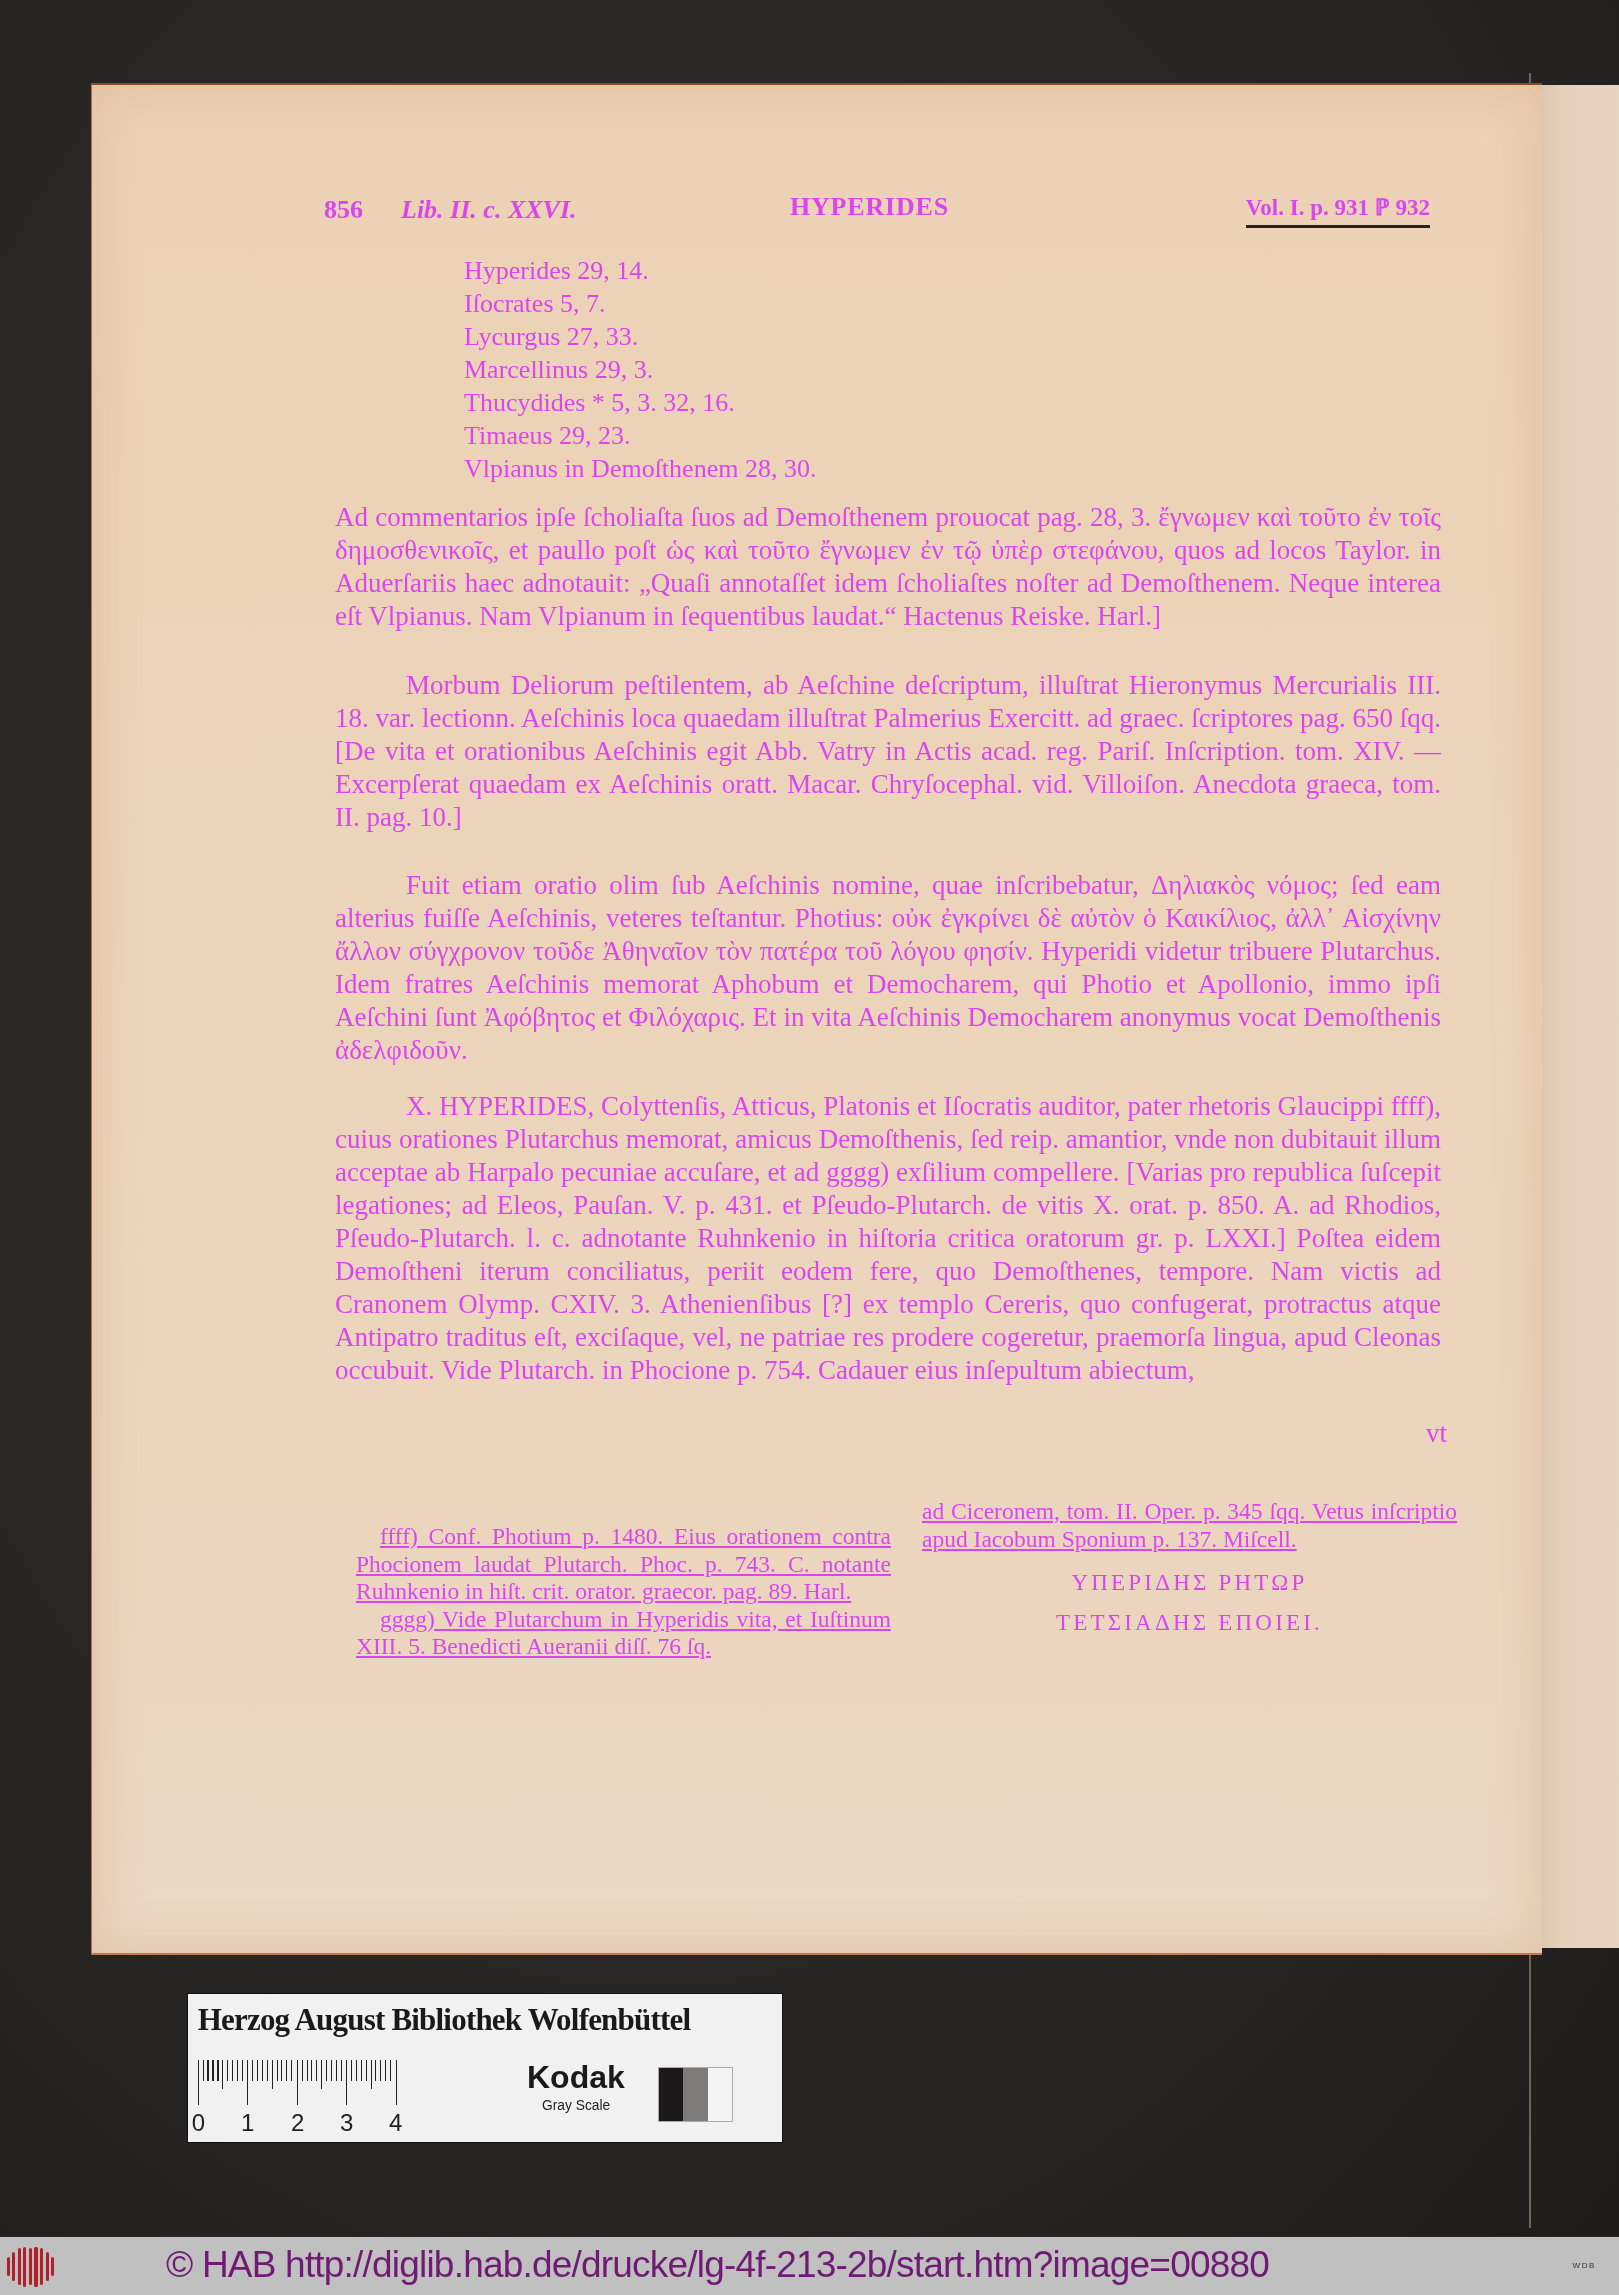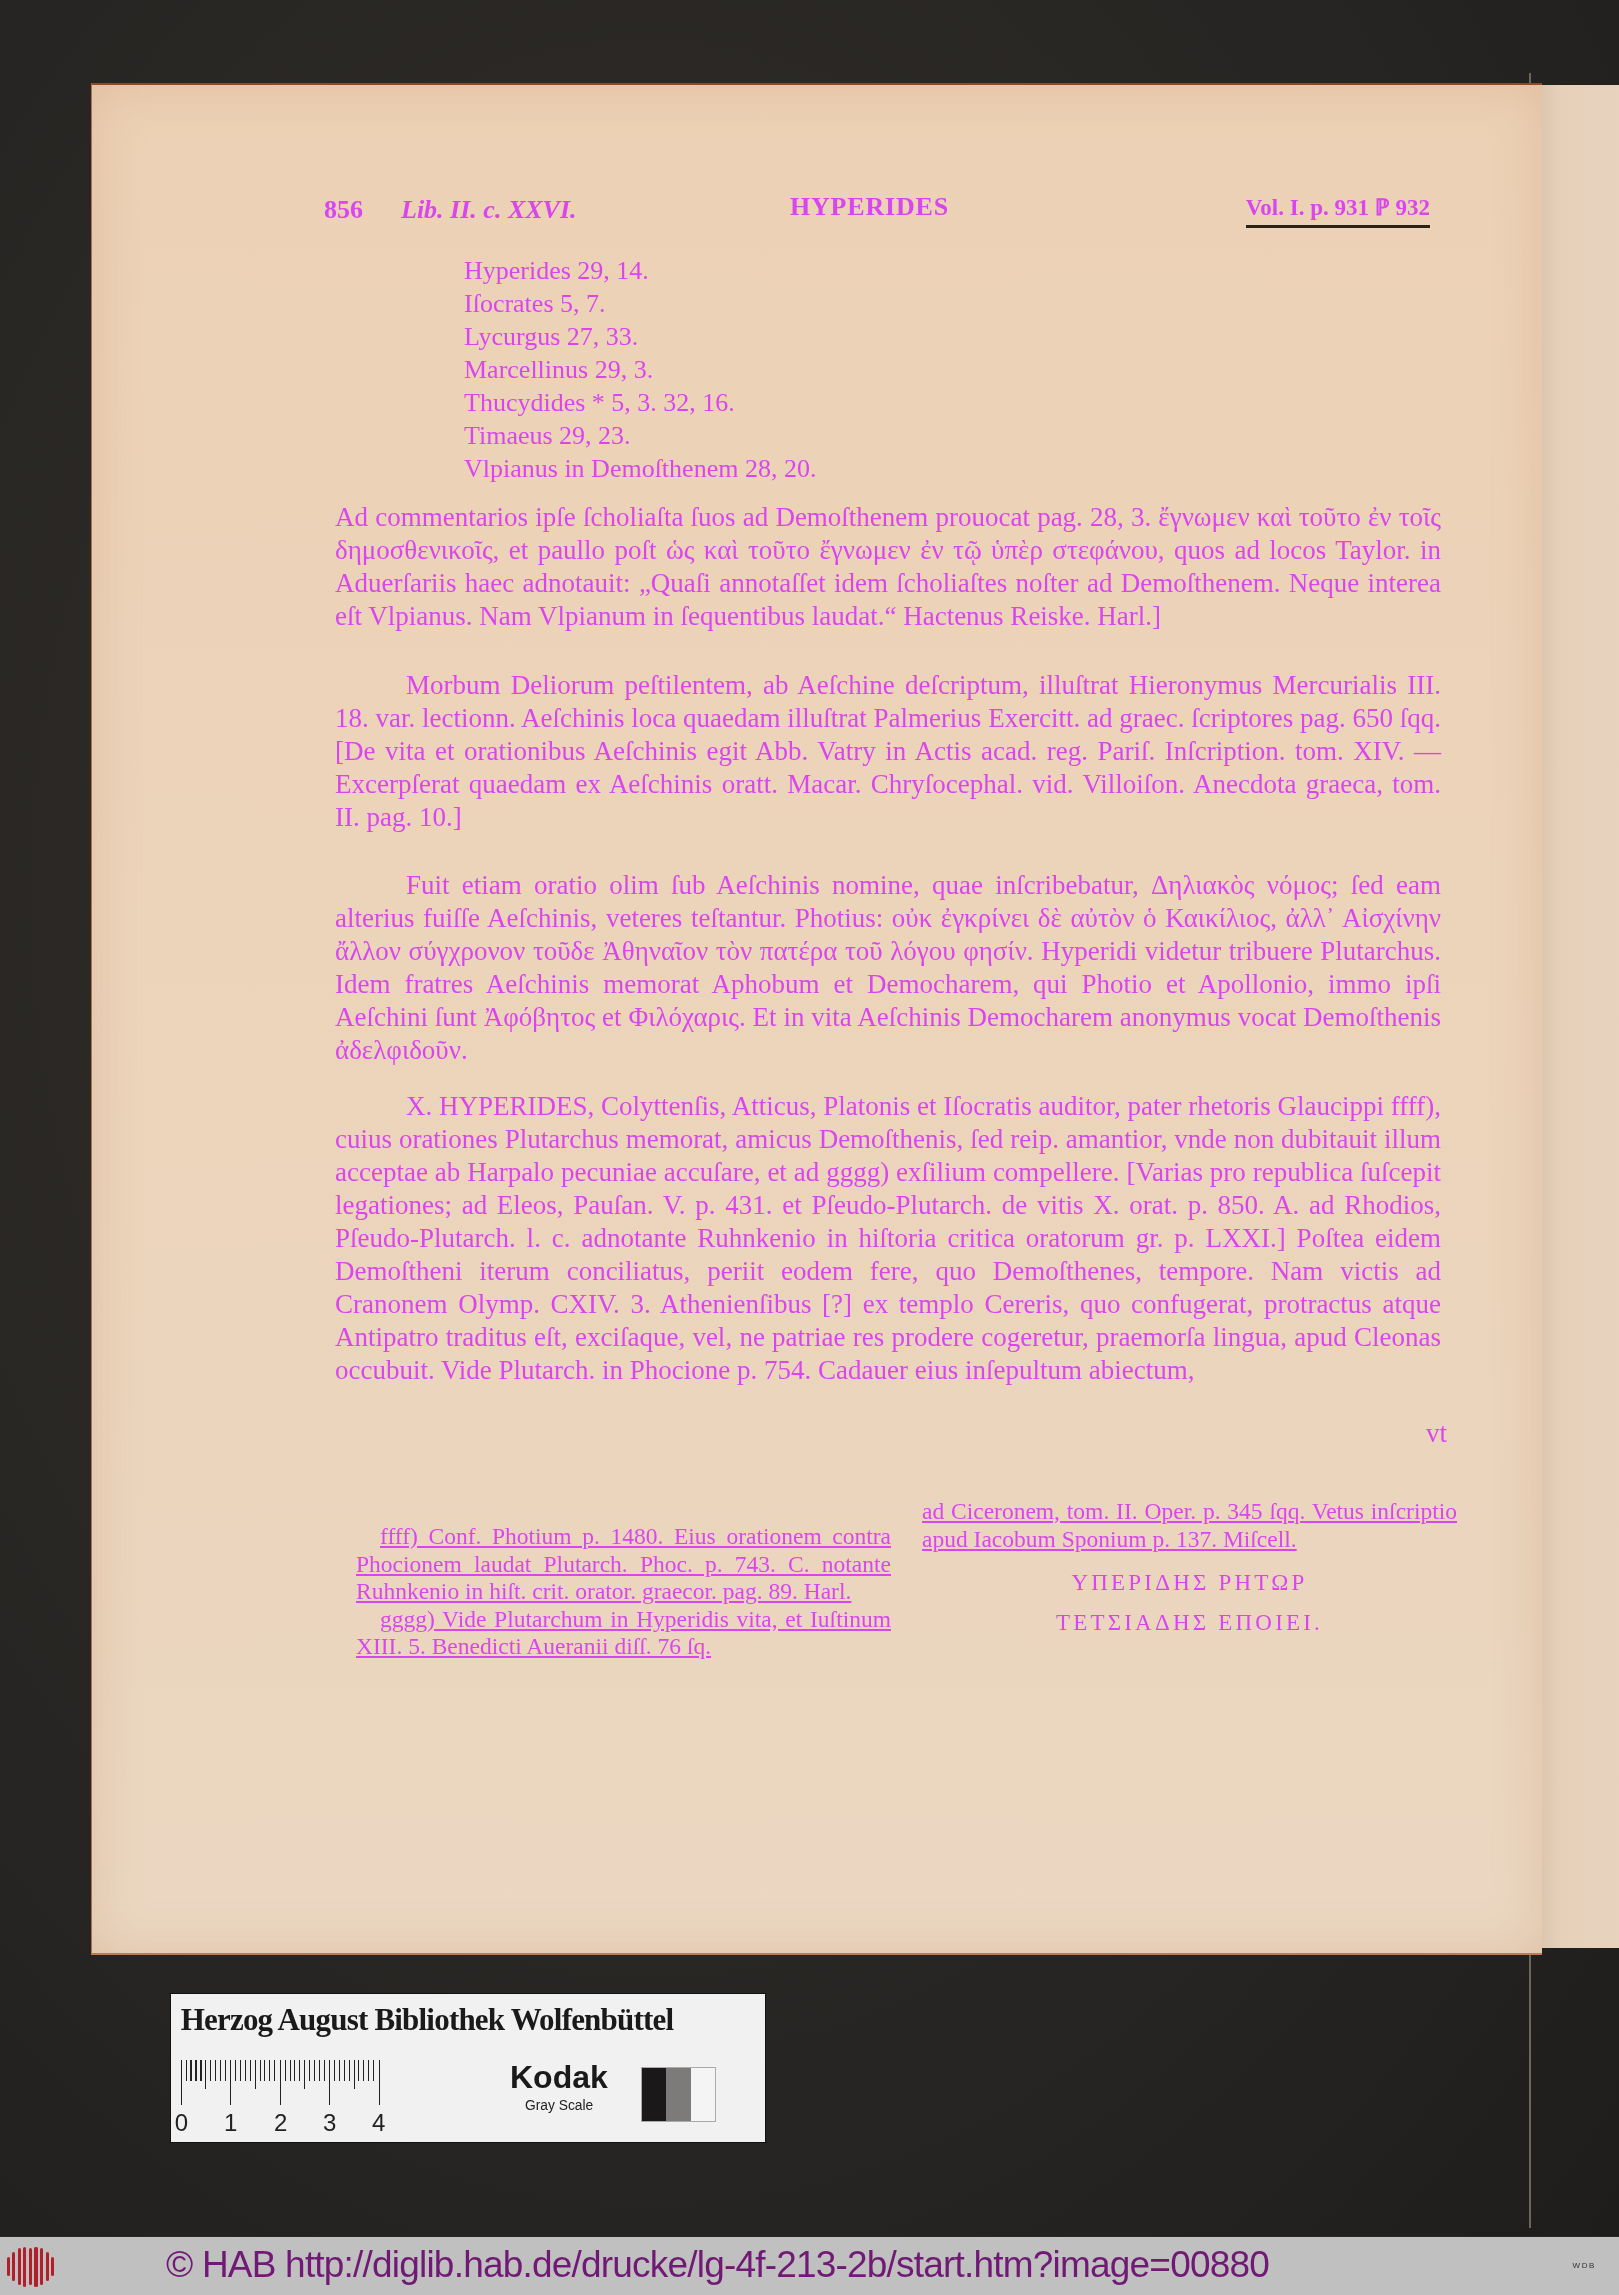--- a/index.html
+++ b/index.html
@@ -45,21 +45,21 @@
   .index-list { position: absolute; left: 464px; top: 254px; width: 567px; }
   .index-list div { height: 33px; font-size: 26px; }
   .para { position: absolute; left: 335px; width: 1106px; text-align: justify; font-size: 27px; line-height: 33px; }
   .indent { text-indent: 71px; }
   .fn-col { position: absolute; font-size: 23.5px; line-height: 27.5px; text-align: justify; }
   .fn-col p { margin: 0; text-decoration: underline; }
   .inscription { text-align: center; letter-spacing: 3.2px; font-size: 23px; line-height: 40px; }
   .catch { position: absolute; left: 1426px; top: 1417px; font-size: 27px; }
 
   .ruler-card {
-    position: absolute; left: 170px; top: 1993px; width: 594px; height: 148px;
+    position: absolute; left: 187px; top: 1993px; width: 594px; height: 148px;
     background: #f2f1f2; border: 1.6px solid #111;
     font-family: "Liberation Serif", serif;
   }
   .card-title {
     position: absolute; left: 9.7px; top: 8px; font-size: 31px; font-weight: bold;
     letter-spacing: -0.8px; color: #1a1a1a; white-space: nowrap;
   }
   .ruler { position: absolute; left: 9.7px; top: 66px; width: 202px; height: 47px; }
   .tick { position: absolute; top: 0; width: 1.6px; background: #222; }
   .ruler-num { position: absolute; top: 49px; font-family: "Liberation Sans", sans-serif; font-size: 24px; color: #222; transform: translateX(-50%); }
@@ -94,21 +94,21 @@
   <span class="rh-ref">Vol. I. p. 931 ℙ 932</span>
 </div>
 
 <div class="index-list text">
   <div>Hyperides 29, 14.</div>
   <div>Iſocrates 5, 7.</div>
   <div>Lycurgus 27, 33.</div>
   <div>Marcellinus 29, 3.</div>
   <div>Thucydides * 5, 3.  32, 16.</div>
   <div>Timaeus 29, 23.</div>
-  <div>Vlpianus in Demoſthenem 28, 20.</div>
+  <div>Vlpianus in Demoſthenem 28, 30.</div>
 </div>
 
 <div class="para text" style="top:501px;">Ad commentarios ipſe ſcholiaſta ſuos ad Demoſthenem prouocat pag. 28, 3. ἔγνωμεν καὶ τοῦτο ἐν τοῖς δημοσθενικοῖς, et paullo poſt ὡς καὶ τοῦτο ἔγνωμεν ἐν τῷ ὑπὲρ στεφάνου, quos ad locos Taylor. in Aduerſariis haec adnotauit: „Quaſi annotaſſet idem ſcholiaſtes noſter ad Demoſthenem. Neque interea eſt Vlpianus. Nam Vlpianum in ſequentibus laudat.“ Hactenus Reiske. Harl.]</div>
 <div class="para text indent" style="top:669px;">Morbum Deliorum peſtilentem, ab Aeſchine deſcriptum, illuſtrat Hieronymus Mercurialis III. 18. var. lectionn. Aeſchinis loca quaedam illuſtrat Palmerius Exercitt. ad graec. ſcriptores pag. 650 ſqq. [De vita et orationibus Aeſchinis egit Abb. Vatry in Actis acad. reg. Pariſ. Inſcription. tom. XIV. — Excerpſerat quaedam ex Aeſchinis oratt. Macar. Chryſocephal. vid. Villoiſon. Anecdota graeca, tom. II. pag. 10.]</div>
 <div class="para text indent" style="top:869px;">Fuit etiam oratio olim ſub Aeſchinis nomine, quae inſcribebatur, Δηλιακὸς νόμος; ſed eam alterius fuiſſe Aeſchinis, veteres teſtantur. Photius: οὐκ ἐγκρίνει δὲ αὐτὸν ὁ Καικίλιος, ἀλλ᾽ Αἰσχίνην ἄλλον σύγχρονον τοῦδε Ἀθηναῖον τὸν πατέρα τοῦ λόγου φησίν. Hyperidi videtur tribuere Plutarchus. Idem fratres Aeſchinis memorat Aphobum et Democharem, qui Photio et Apollonio, immo ipſi Aeſchini ſunt Ἀφόβητος et Φιλόχαρις. Et in vita Aeſchinis Democharem anonymus vocat Demoſthenis ἀδελφιδοῦν.</div>
 <div class="para text indent" style="top:1090px;">X. HYPERIDES, Colyttenſis, Atticus, Platonis et Iſocratis auditor, pater rhetoris Glaucippi ffff), cuius orationes Plutarchus memorat, amicus Demoſthenis, ſed reip. amantior, vnde non dubitauit illum acceptae ab Harpalo pecuniae accuſare, et ad gggg) exſilium compellere. [Varias pro republica ſuſcepit legationes; ad Eleos, Pauſan. V. p. 431. et Pſeudo-Plutarch. de vitis X. orat. p. 850. A. ad Rhodios, Pſeudo-Plutarch. l. c. adnotante Ruhnkenio in hiſtoria critica oratorum gr. p. LXXI.] Poſtea eidem Demoſtheni iterum conciliatus, periit eodem fere, quo Demoſthenes, tempore. Nam victis ad Cranonem Olymp. CXIV. 3. Athenienſibus [?] ex templo Cereris, quo confugerat, protractus atque Antipatro traditus eſt, exciſaque, vel, ne patriae res prodere cogeretur, praemorſa lingua, apud Cleonas occubuit. Vide Plutarch. in Phocione p. 754. Cadauer eius inſepultum abiectum,</div>
 <div class="catch text">vt</div>
 
 <div class="fn-col text" style="left:356px; top:1523px; width:535px;">
   <p class="fn" style="text-indent:24px;">ffff) Conf. Photium p. 1480. Eius orationem contra Phocionem laudat Plutarch. Phoc. p. 743. C. notante Ruhnkenio in hiſt. crit. orator. graecor. pag. 89. Harl.</p>

